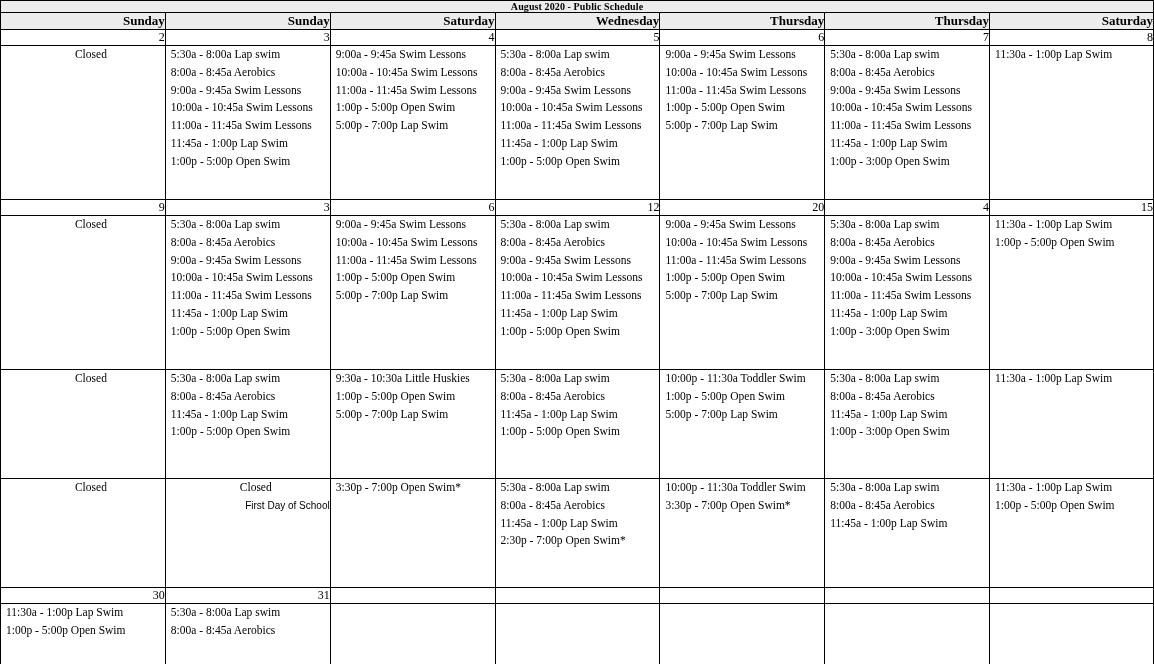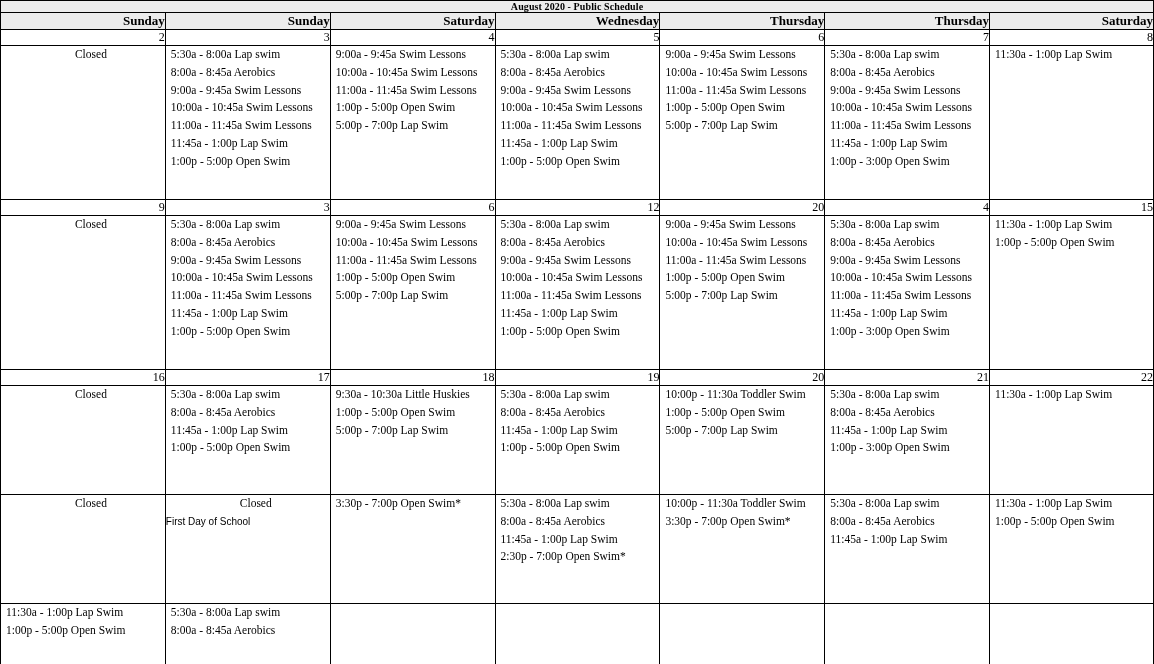--- a/index.html
+++ b/index.html
@@ -69,21 +69,21 @@
     white-space: nowrap;
     overflow: hidden;
   }
   .evt.center {
     text-align: center;
     padding-left: 16px;
   }
   .evt.small {
     font-family: "Liberation Sans", sans-serif;
     font-size: 10px;
-    text-align: left;
+    text-align: right;
     padding-left: 0;
     line-height: 17.8px;
   }
   .empty-cell {
     background: #ffffff;
   }
   col.c0 { width: 164px; }
   col.c1 { width: 164px; }
   col.c2 { width: 164px; }
   col.c3 { width: 164px; }
@@ -256,29 +256,20 @@
           </ul>
         </td>
         <td class="content-cell ">
           <ul class="evt-list">
             <li class="evt">11:30a - 1:00p Lap Swim</li>
             <li class="evt">1:00p - 5:00p Open Swim</li>
           </ul>
         </td>
       </tr>
       <tr>
-        <td class="daynum-cell">16</td>
-        <td class="daynum-cell">17</td>
-        <td class="daynum-cell">18</td>
-        <td class="daynum-cell">19</td>
-        <td class="daynum-cell">20</td>
-        <td class="daynum-cell">21</td>
-        <td class="daynum-cell">22</td>
-      </tr>
-      <tr>
         <td class="content-cell short">
           <ul class="evt-list">
             <li class="evt center">Closed</li>
           </ul>
         </td>
         <td class="content-cell short">
           <ul class="evt-list">
             <li class="evt">5:30a - 8:00a Lap swim</li>
             <li class="evt">8:00a - 8:45a Aerobics</li>
             <li class="evt">11:45a - 1:00p Lap Swim</li>
@@ -358,20 +349,29 @@
             <li class="evt">8:00a - 8:45a Aerobics</li>
             <li class="evt">11:45a - 1:00p Lap Swim</li>
           </ul>
         </td>
         <td class="content-cell short">
           <ul class="evt-list">
             <li class="evt">11:30a - 1:00p Lap Swim</li>
             <li class="evt">1:00p - 5:00p Open Swim</li>
           </ul>
         </td>
+      </tr>
+      <tr>
+        <td class="daynum-cell">30</td>
+        <td class="daynum-cell">31</td>
+        <td class="daynum-cell empty-cell"></td>
+        <td class="daynum-cell empty-cell"></td>
+        <td class="daynum-cell empty-cell"></td>
+        <td class="daynum-cell empty-cell"></td>
+        <td class="daynum-cell empty-cell"></td>
       </tr>
       <tr>
         <td class="content-cell last">
           <ul class="evt-list">
             <li class="evt">11:30a - 1:00p Lap Swim</li>
             <li class="evt">1:00p - 5:00p Open Swim</li>
           </ul>
         </td>
         <td class="content-cell last">
           <ul class="evt-list">

